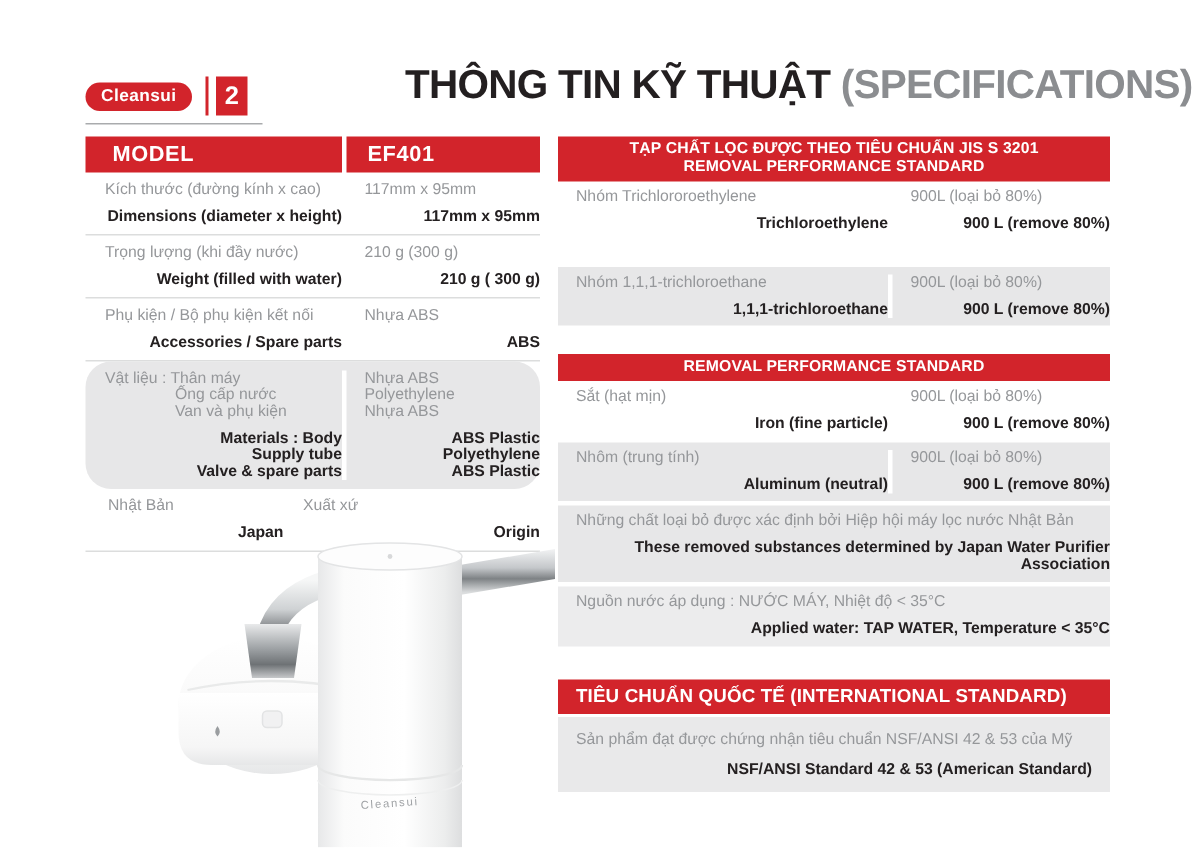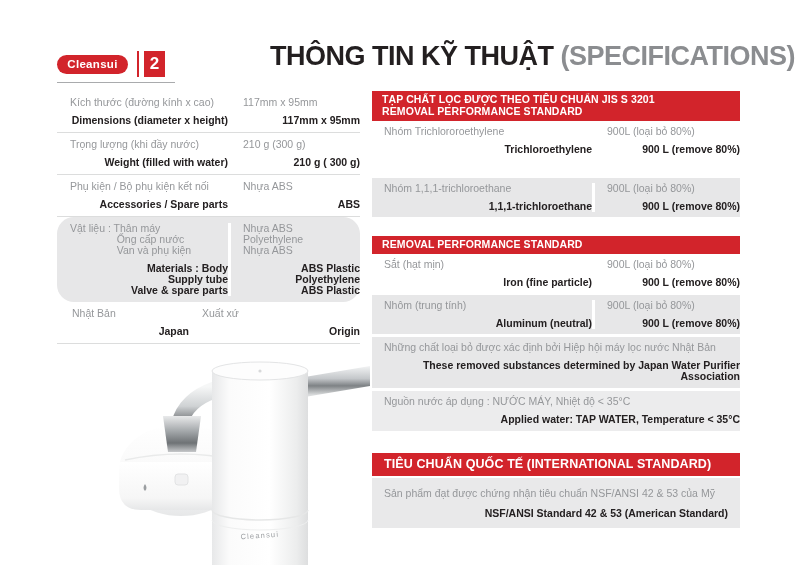--- a/index.html
+++ b/index.html
@@ -36,21 +36,21 @@
   .left-col .col-label { width:171px; padding-left:18px; }
   .left-col .col-value { flex:1; margin-left:3px; padding-left:14px; }
   .srow { display:flex; padding:6px 0; border-bottom:1px solid #dcdddd; }
   .srow.shaded { border-bottom:none;border-radius:17px; }
   .left-col .cell.label { width:171px; padding-left:13px; }
   .left-col .cell.value { flex:1; border-left:3px solid #fff; padding-left:12px; }
 
   
   .right-col { position:absolute; left:372px; top:91px; width:368px; }
   .red-head { background:#d2242b; color:#fff; padding:3px 10px 3px 10px; }
-  .red-head .l1, .red-head .l2 { font-size:10.5px; font-weight:bold; line-height:1.14; letter-spacing:.1px; }
+  .red-head .l1, .red-head .l2 { font-size:10.5px; font-weight:bold; line-height:1.14; letter-spacing:.1px;text-align:center; }
   .rrow { display:flex; padding:5px 0; }
   .right-col .cell.label { width:220px; padding-left:12px; }
   .right-col .cell.value { flex:1; border-left:3px solid #fff; padding-left:12px; }
   .note-row { padding:5px 0 6px 12px; margin-top:3px; }
   .tbl2 { margin-top:19px; }
   .intl { margin-top:22px; }
   .intl .red-head-single { background:#d2242b; color:#fff; font-size:12.5px; font-weight:bold;
                            padding:5px 12px; line-height:1.05; letter-spacing:.1px; }
   .intl .body { background:#e9e9ea; padding:10px 12px 9px 12px; margin-top:2px; }
   .intl .body .vn { margin-bottom:9px; }
@@ -70,20 +70,24 @@
     <div class="logo-divider"></div>
     <div class="page-number-box">
       <span>2</span>
     </div>
   </div>
   <div class="logo-underline"></div>
 
   <h1 class="title"><span class="t-main">THÔNG TIN KỸ THUẬT </span><span class="t-sub">(SPECIFICATIONS)</span></h1>
 
   <section class="left-col">
+    <div class="thead">
+      <div class="th col-label">MODEL</div>
+      <div class="th col-value">EF401</div>
+    </div>
 
     <div class="srow">
       <div class="cell label">
         <div class="vn">Kích thước (đường kính x cao)</div>
         <div class="en">Dimensions (diameter x height)</div>
       </div>
       <div class="cell value">
         <div class="vn">117mm x 95mm</div>
         <div class="en">117mm x 95mm</div>
       </div>

